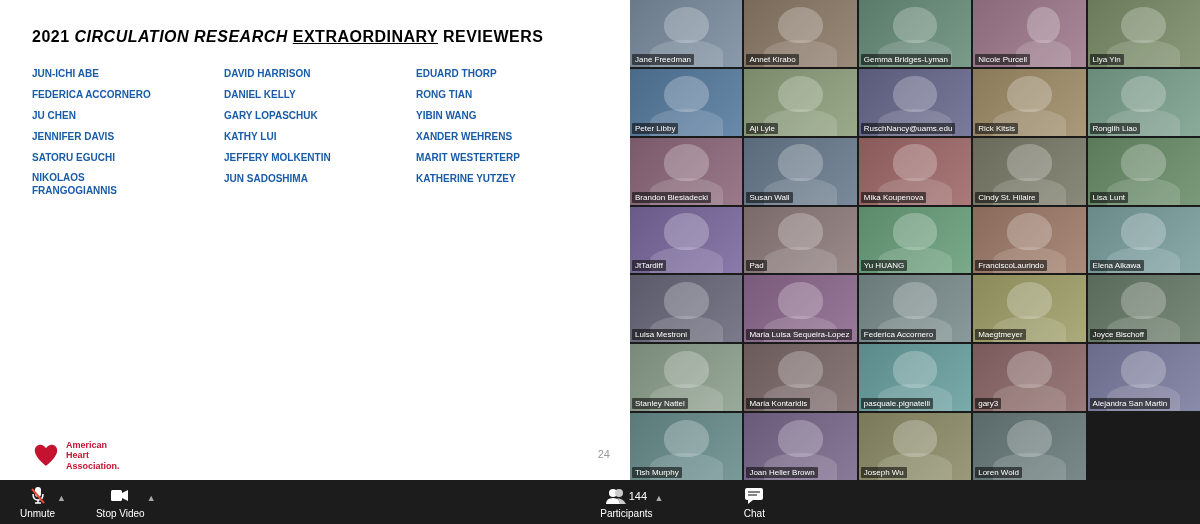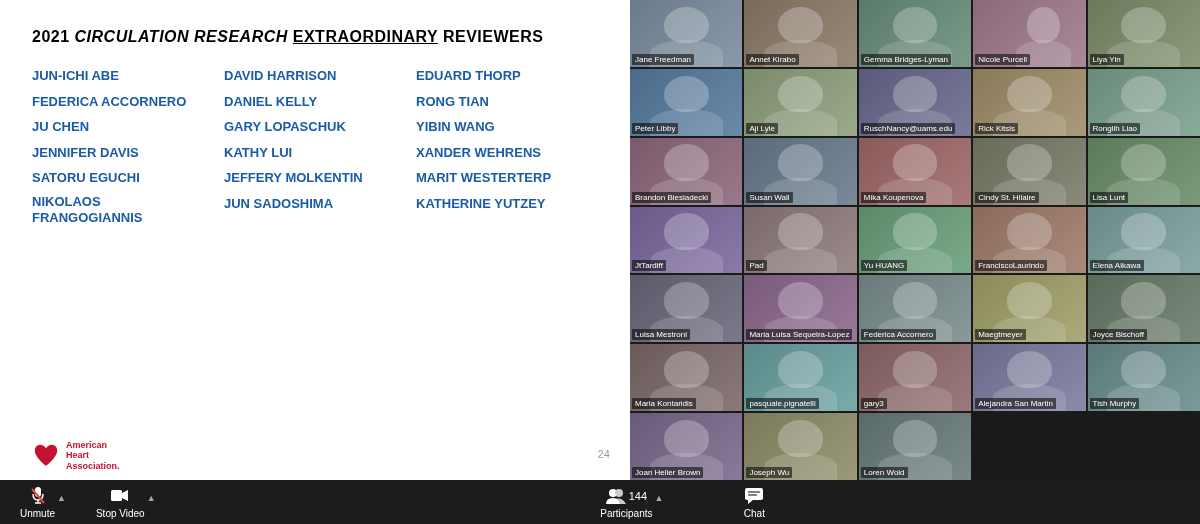--- a/index.html
+++ b/index.html
@@ -47,21 +47,21 @@
     }
 
     .names-grid {
       display: grid;
       grid-template-columns: 1fr 1fr 1fr;
       gap: 6px 10px;
       margin-top: 10px;
     }
 
     .name-item {
-      font-size: 13px;
+      font-size: 10px;
       color: #1a5ba8;
       font-weight: 600;
       line-height: 1.5;
     }
 
     .aha-logo {
       position: absolute;
       bottom: 8px;
       left: 32px;
       display: flex;
@@ -425,20 +425,27 @@
         <div class="video-name">Maegtmeyer</div>
       </div>
       <div class="video-cell" style="background: linear-gradient(135deg, #5a6a5a 0%, #7a8a7a 100%);">
         <div class="face-avatar">
             <div class="face-circle"></div>
             <div class="face-body"></div>
           </div>
         <div class="video-name">Joyce Bischoff</div>
       </div>
 
+      <div class="video-cell" style="background: linear-gradient(135deg, #7a8a7a 0%, #9aaa9a 100%);">
+        <div class="face-avatar">
+            <div class="face-circle"></div>
+            <div class="face-body"></div>
+          </div>
+        <div class="video-name">Stanley Nattel</div>
+      </div>
       <div class="video-cell" style="background: linear-gradient(135deg, #6a5a5a 0%, #8a7a7a 100%);">
         <div class="face-avatar">
             <div class="face-circle"></div>
             <div class="face-body"></div>
           </div>
         <div class="video-name">Maria Kontaridis</div>
       </div>
       <div class="video-cell" style="background: linear-gradient(135deg, #5a8a8a 0%, #7aaaaa 100%);">
         <div class="face-avatar">
             <div class="face-circle"></div>

